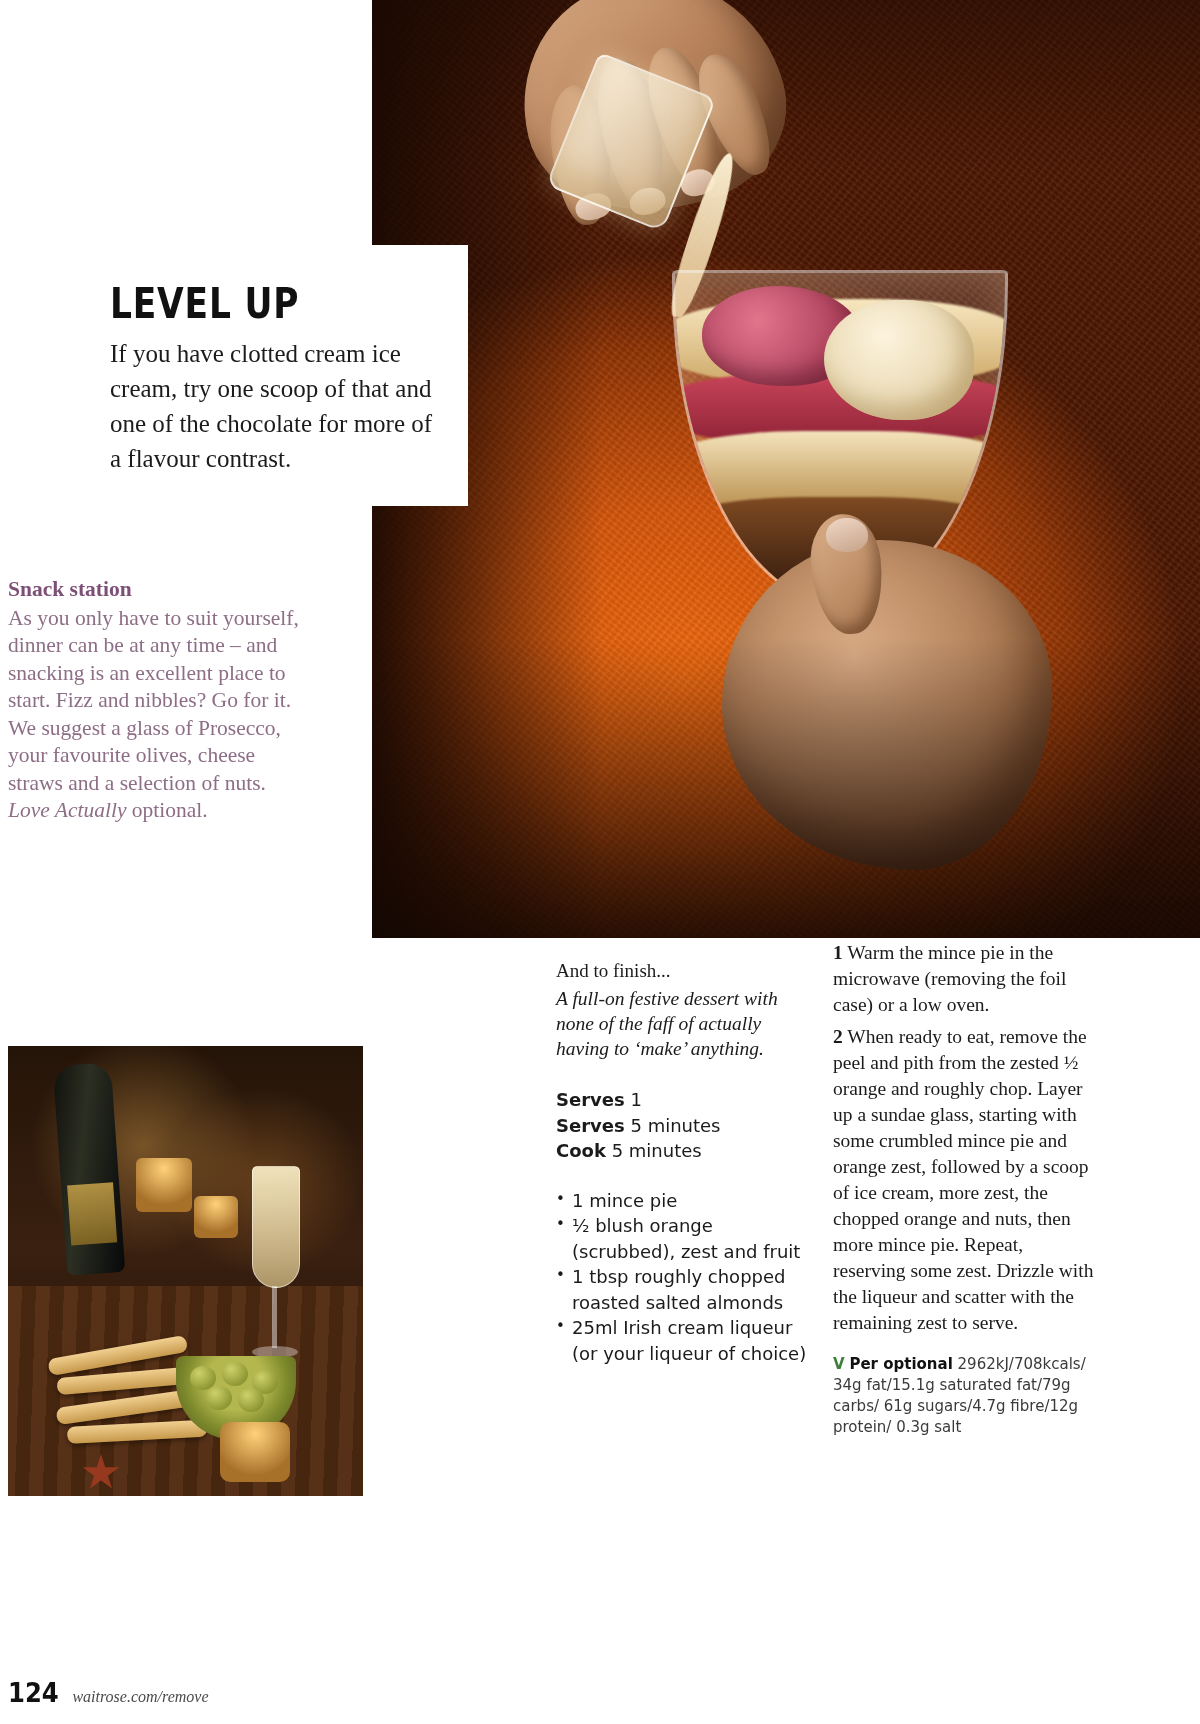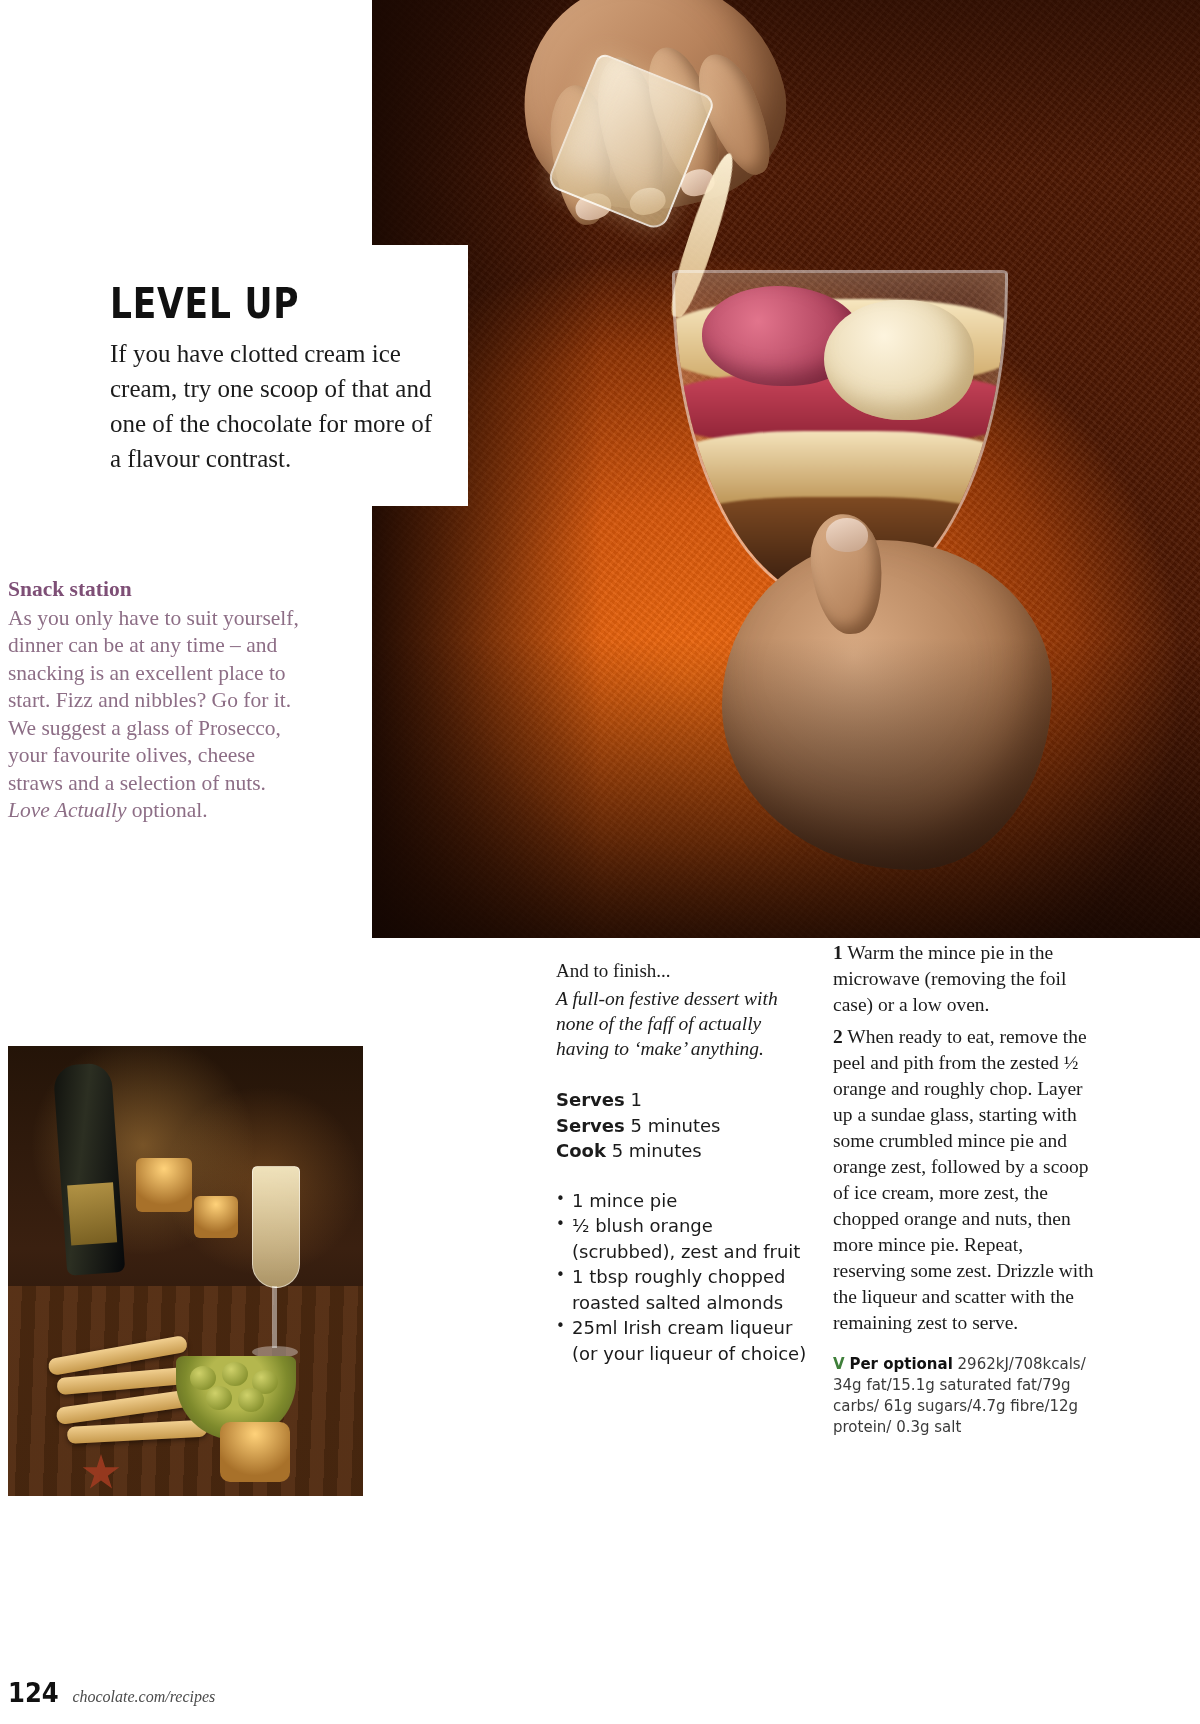--- a/index.html
+++ b/index.html
@@ -490,14 +490,14 @@
 
   <div class="nutrition">
     <span class="vflag">V</span>
     <span class="per">Per optional</span>
     <span>2962kJ/708kcals/ 34g fat/15.1g saturated fat/79g carbs/ 61g sugars/4.7g fibre/12g protein/ 0.3g salt</span>
   </div>
 </section>
 
 <div class="footer">
   <span class="page-num">124</span>
-  <span class="footer-url">chocolate.com/recipes</span>
+  <span class="footer-url">waitrose.com/remove</span>
 </div>
 
 </body></html>

